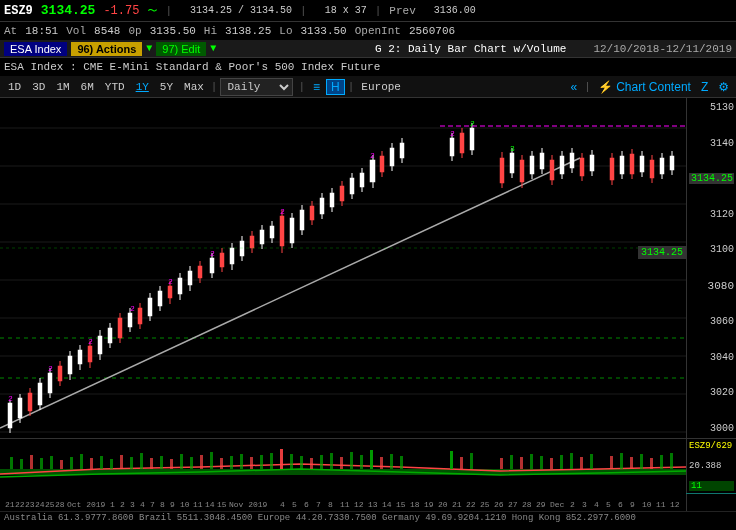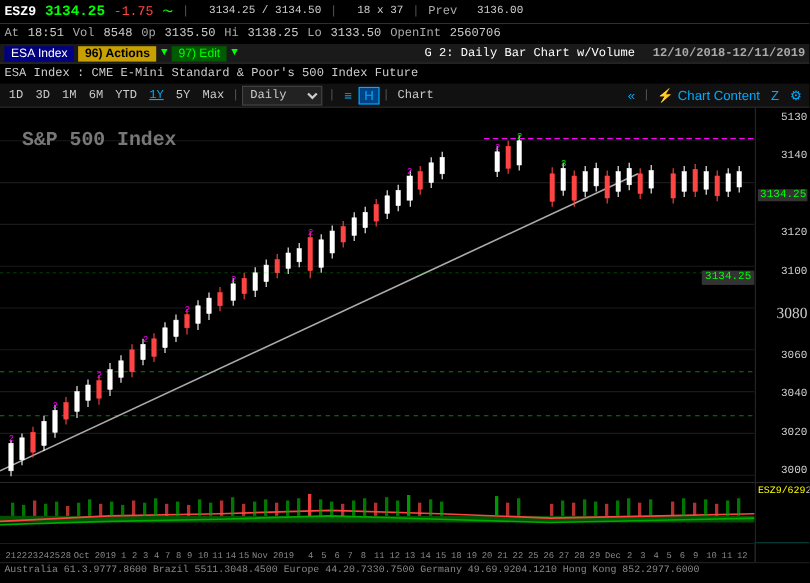--- a/index.html
+++ b/index.html
@@ -76,21 +76,21 @@
       color: #0f0;
       padding: 1px 6px;
       font-size: 11px;
       cursor: pointer;
       border: none;
     }
     .toolbar-right {
       margin-left: auto;
       display: flex;
       align-items: center;
-      gap: 8px;
+      gap: 19px;
       color: #aaa;
       font-size: 11px;
     }
     .chart-title-bar { color: #fff; font-size: 11px; }
 
     
     #chart-header {
       background: #000;
       padding: 1px 4px;
       display: flex;
@@ -181,21 +181,21 @@
     #volume-canvas {
       flex: 1;
       background: #000;
       position: relative;
     }
     #volume-axis {
       width: 50px;
       background: #000;
       border-left: 1px solid #333;
       display: flex;
-      flex-direction: row;
+      flex-direction: column;
       justify-content: space-between;
       padding: 2px;
       font-size: 10px;
       color: #ccc;
     }
 
     
     #time-axis {
       display: flex;
       height: 18px;
@@ -288,21 +288,21 @@
 </div>
 
 <div id="toolbar">
   <button class="tab-active">ESA Index</button>
   <button class="actions-btn">96) Actions</button>
   <span class="green" style="font-size:10px;">▼</span>
   <button class="edit-btn">97) Edit</button>
   <span class="green" style="font-size:10px;">▼</span>
   <div class="toolbar-right">
     <span class="chart-title-bar">G 2: Daily Bar Chart w/Volume</span>
-    <span style="color:#aaa; margin-left:8px;font-weight:bold;">12/10/2018-12/11/2019</span>
+    <span style="color:#aaa; margin-left:8px;">12/10/2018-12/11/2019</span>
   </div>
 </div>
 
 <div id="chart-header">
   <span style="color:#ccc; font-size:11px;">ESA Index : CME E-Mini Standard &amp; Poor's 500 Index Future</span>
 </div>
 
 <div id="period-bar">
   <button class="period-btn">1D</button>
   <button class="period-btn">3D</button>
@@ -315,33 +315,32 @@
   <span class="period-divider">|</span>
   <select class="period-select">
     <option>Daily</option>
     <option>Weekly</option>
     <option>Monthly</option>
   </select>
   <span style="color:#555; margin:0 2px;">|</span>
   <button class="chart-icon-btn">≡</button>
   <button class="chart-icon-btn" style="background:#004488; color:#0af; padding:0 4px; border:1px solid #0af;">H</button>
   <span class="period-divider">|</span>
-  <button class="period-btn">Chart</button>
+  <button class="period-btn">Europe</button>
   <div class="period-right">
     <button class="chart-icon-btn">«</button>
     <span style="color:#555;">|</span>
     <button class="chart-icon-btn">⚡ Chart Content</button>
     <button class="chart-icon-btn">Z</button>
     <button class="chart-icon-btn">⚙</button>
   </div>
 </div>
 
 <div id="main-area">
   <div id="chart-canvas">
-    <div class="chart-label">S&amp;P 500 Index</div>
 
     <svg width="686" height="340" xmlns="http://www.w3.org/2000/svg">
 
       <line x1="0" y1="30" x2="686" y2="30" stroke="#1a1a1a" stroke-width="1"></line>
       <line x1="0" y1="68" x2="686" y2="68" stroke="#1a1a1a" stroke-width="1"></line>
       <line x1="0" y1="106" x2="686" y2="106" stroke="#1a1a1a" stroke-width="1"></line>
       <line x1="0" y1="144" x2="686" y2="144" stroke="#1a1a1a" stroke-width="1"></line>
       <line x1="0" y1="182" x2="686" y2="182" stroke="#1a1a1a" stroke-width="1"></line>
       <line x1="0" y1="220" x2="686" y2="220" stroke="#1a1a1a" stroke-width="1"></line>
       <line x1="0" y1="258" x2="686" y2="258" stroke="#1a1a1a" stroke-width="1"></line>
@@ -548,21 +547,21 @@
     <div style="position:absolute; top:148px; right:0; background:#333; color:#0f0; font-size:10px; padding:1px 3px; font-family:'Courier New',monospace;">3134.25</div>
 
   </div>
 
   <div id="price-axis">
     <div style="color:#ccc; font-size:10px; text-align:right;">5130</div>
     <div style="color:#ccc; font-size:10px; text-align:right;">3140</div>
     <div class="price-highlight" style="font-size:10px; text-align:right;">3134.25</div>
     <div style="color:#ccc; font-size:10px; text-align:right;">3120</div>
     <div style="color:#ccc; font-size:10px; text-align:right;">3100</div>
-    <div style="color:#ccc; font-size:14px; text-align:right;font-family:Liberation Serif, serif;">3080</div>
+    <div style="color:#ccc; font-size:11px; text-align:right;">3080</div>
     <div style="color:#ccc; font-size:10px; text-align:right;">3060</div>
     <div style="color:#ccc; font-size:10px; text-align:right;">3040</div>
     <div style="color:#ccc; font-size:10px; text-align:right;">3020</div>
     <div style="color:#ccc; font-size:10px; text-align:right;">3000</div>
   </div>
 </div>
 
 <div id="volume-area">
   <div id="volume-canvas">
     <svg width="686" height="55" xmlns="http://www.w3.org/2000/svg">

